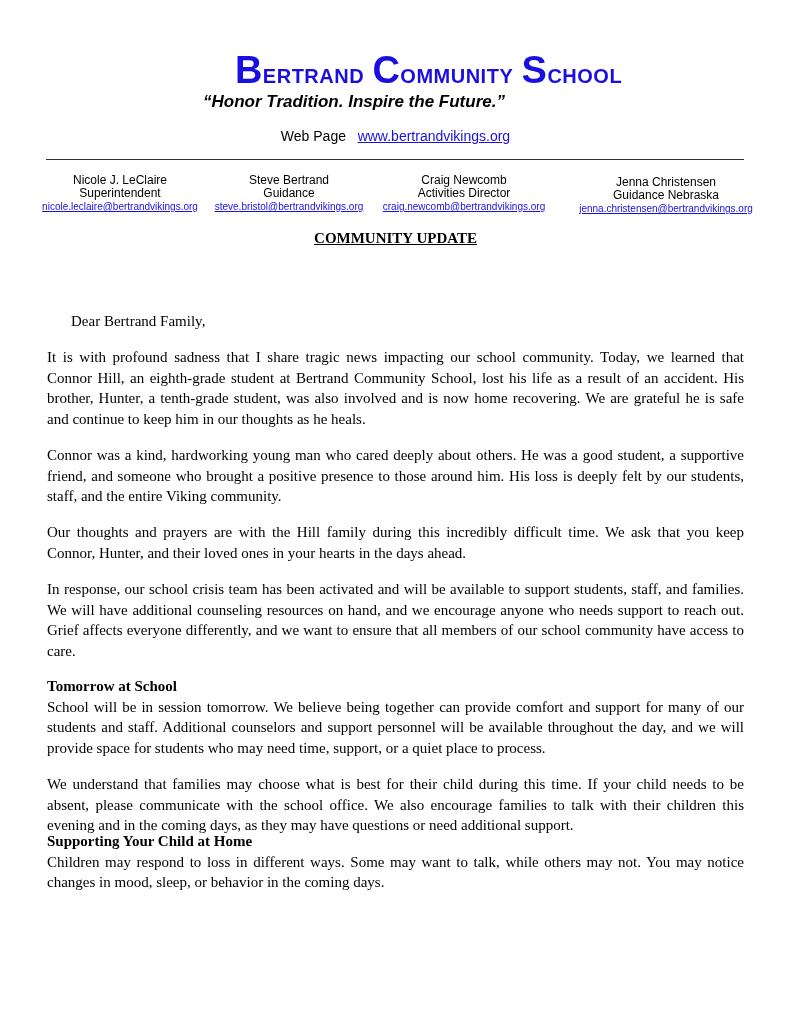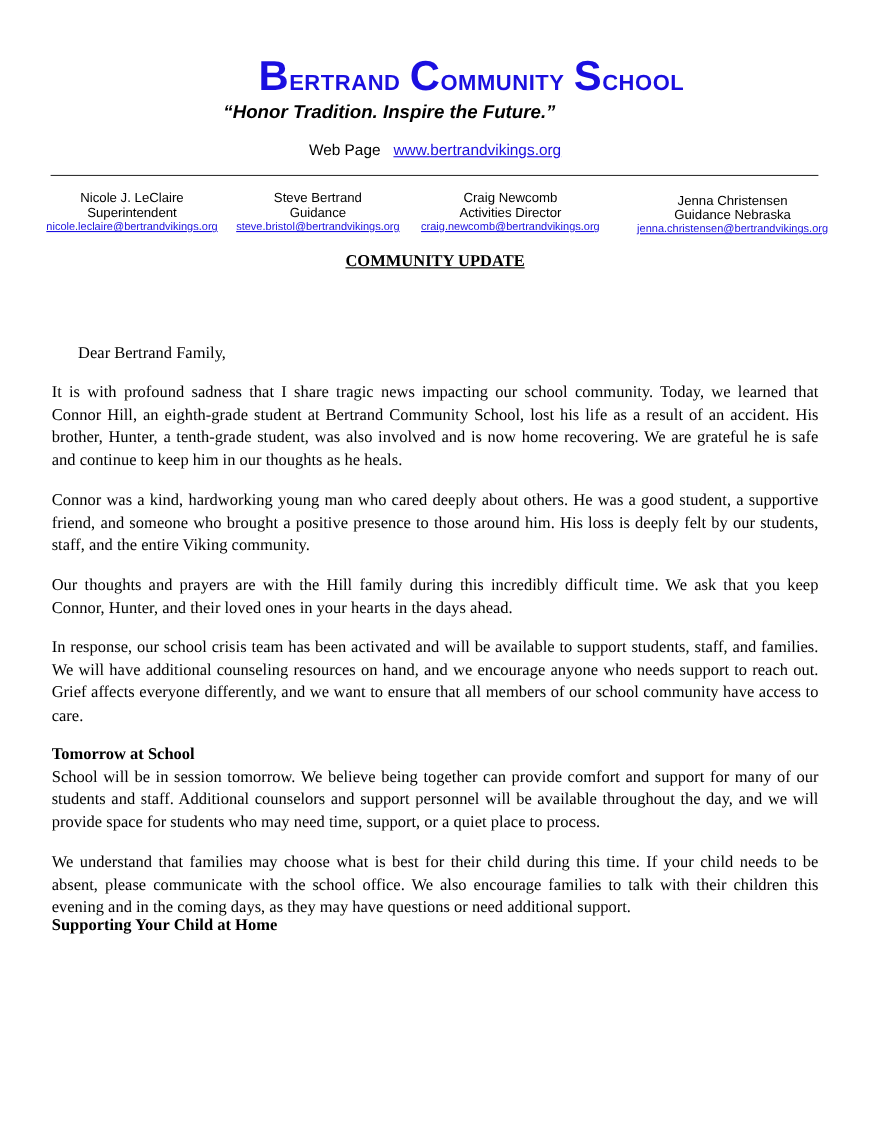--- a/index.html
+++ b/index.html
@@ -109,15 +109,16 @@
   <div class="body-text" style="top:676px;">
     <p class="heading">Tomorrow at School</p>
     <p>School will be in session tomorrow. We believe being together can provide comfort and support for many of our students and staff. Additional counselors and support personnel will be available throughout the day, and we will provide space for students who may need time, support, or a quiet place to process.</p>
   </div>
   <div class="body-text" style="top:774px;">
     <p>We understand that families may choose what is best for their child during this time. If your child needs to be absent, please communicate with the school office. We also encourage families to talk with their children this evening and in the coming days, as they may have questions or need additional support.</p>
   </div>
 
   <div class="body-text" style="top:821px;margin-top:10px;">
     <p class="heading">Supporting Your Child at Home</p>
+    <p>Children may respond to loss in different ways. Some may want to talk, while others may not. You may notice changes in mood, sleep, or behavior in the coming days.</p>
   </div>
 
 </div>
 
 </body></html>

